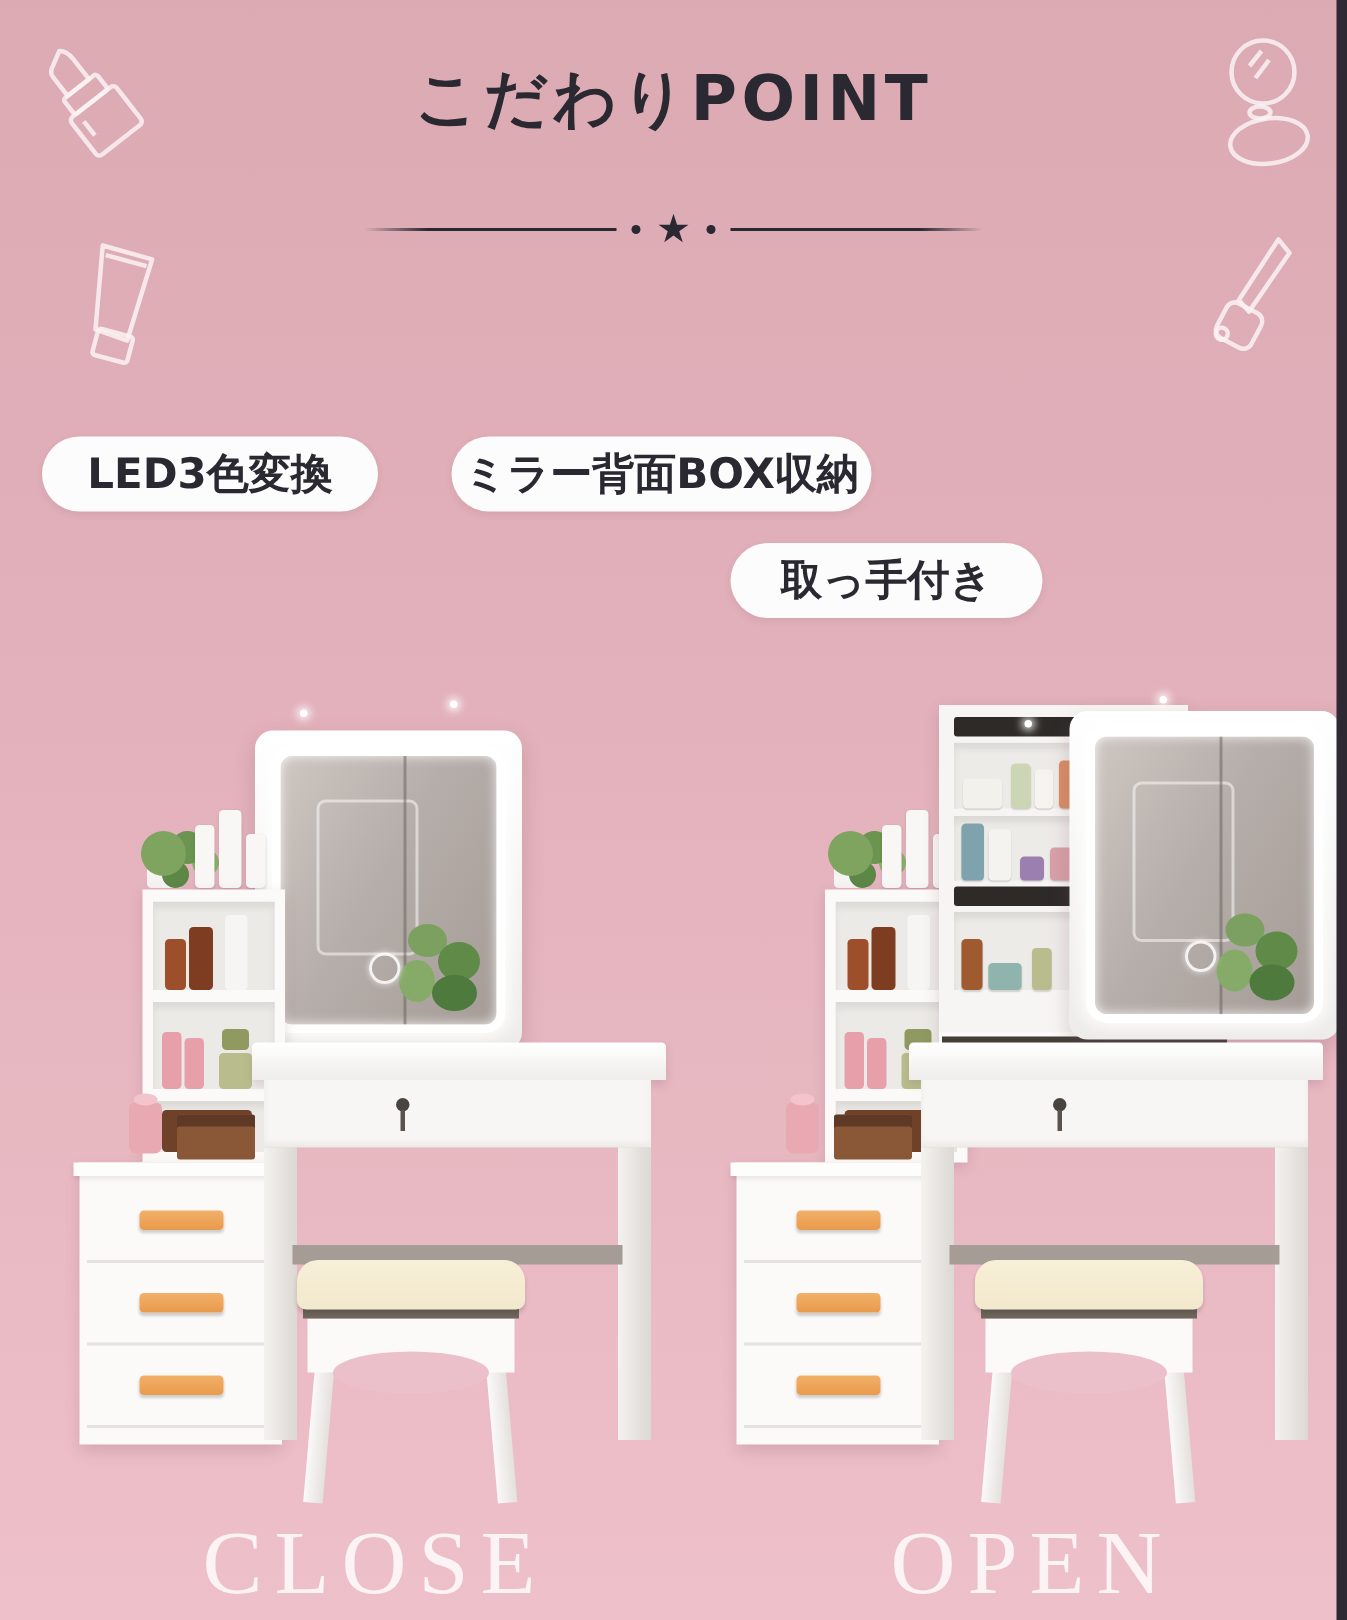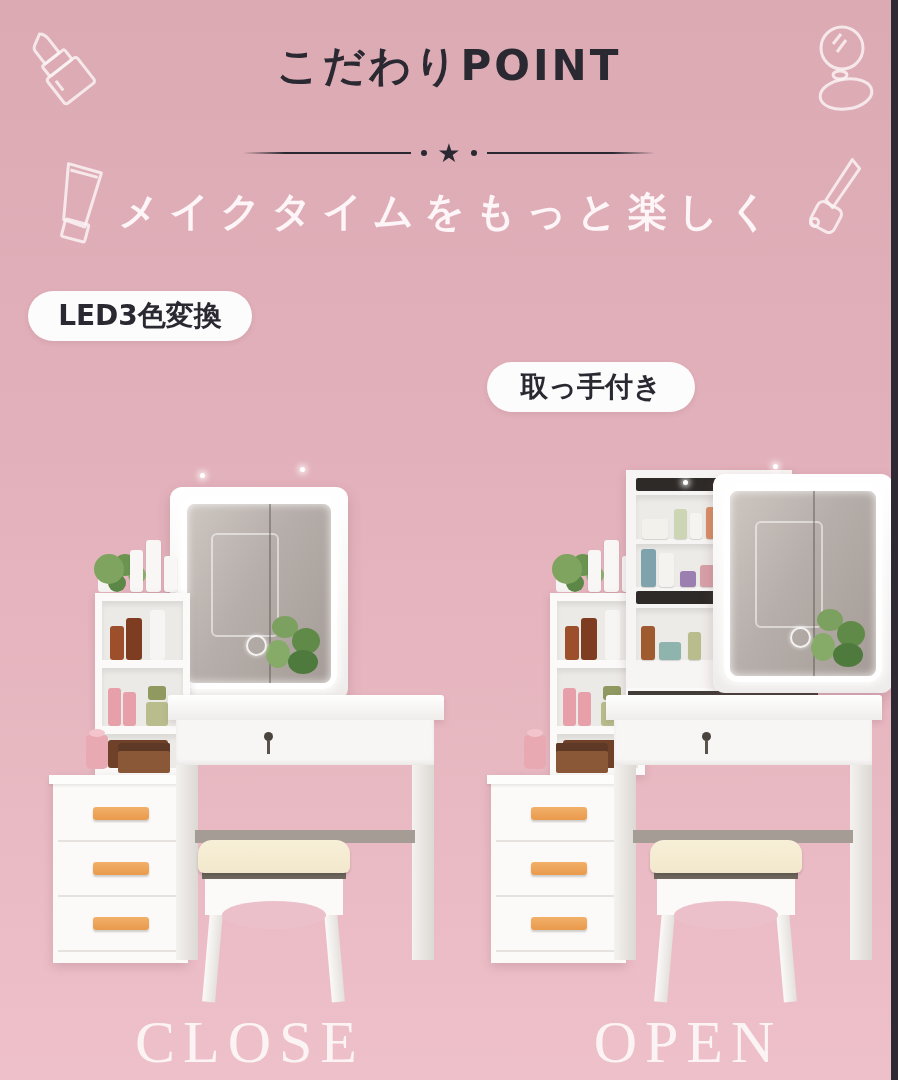--- a/index.html
+++ b/index.html
@@ -173,23 +173,23 @@
   </div>
 
   <div class="title">こだわりPOINT</div>
   <div class="divider">
     <span class="line l"></span>
     <span class="dot"></span>
     <span class="star">★</span>
     <span class="dot"></span>
     <span class="line r"></span>
   </div>
-  <div class="subtitle">メイクタイムをもっと楽しく</div>
 
   <div class="badge b1">LED3色変換</div>
+  <div class="badge b2">ミラー背面BOX収納</div>
   <div class="badge b5">取っ手付き</div>
 
   <div class="scene left">
     <div class="mirror">
       <div class="led">
         <div class="glass-reflect"></div>
         <div class="glass-seam"></div>
         <div class="glass-plant">
           <i class="g1"></i>
             <i class="g2"></i>

